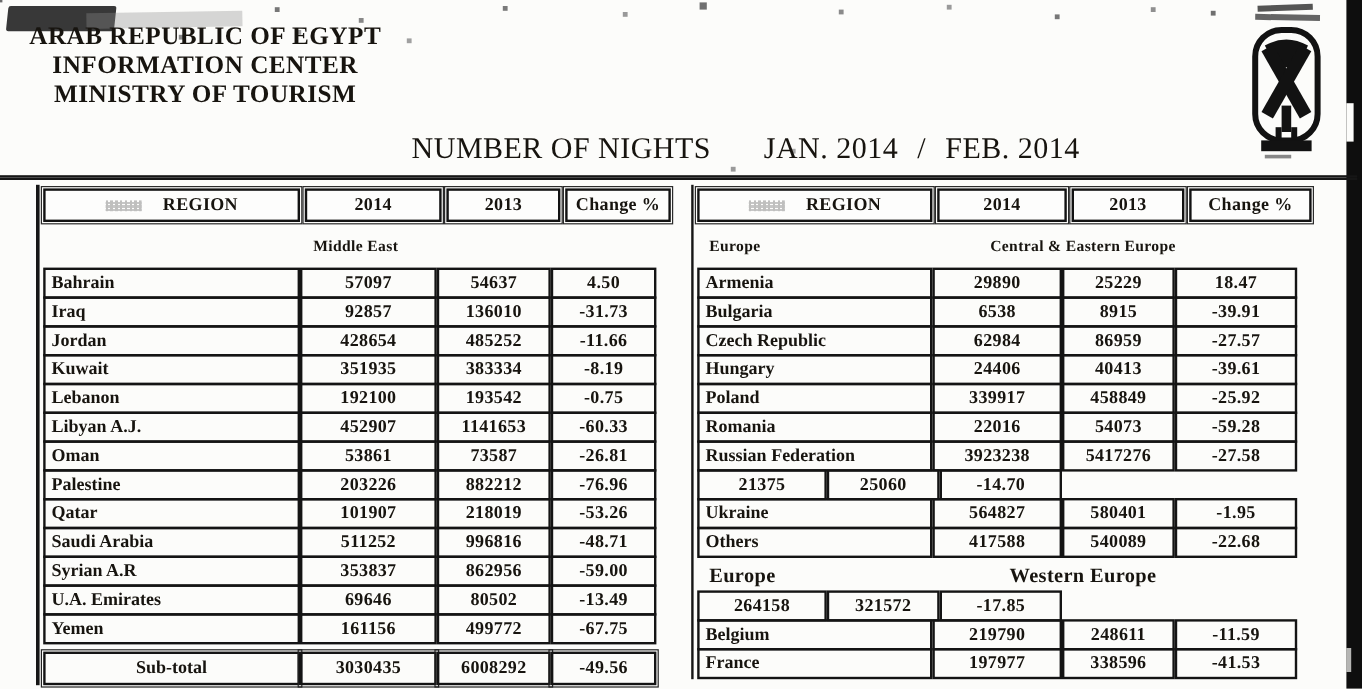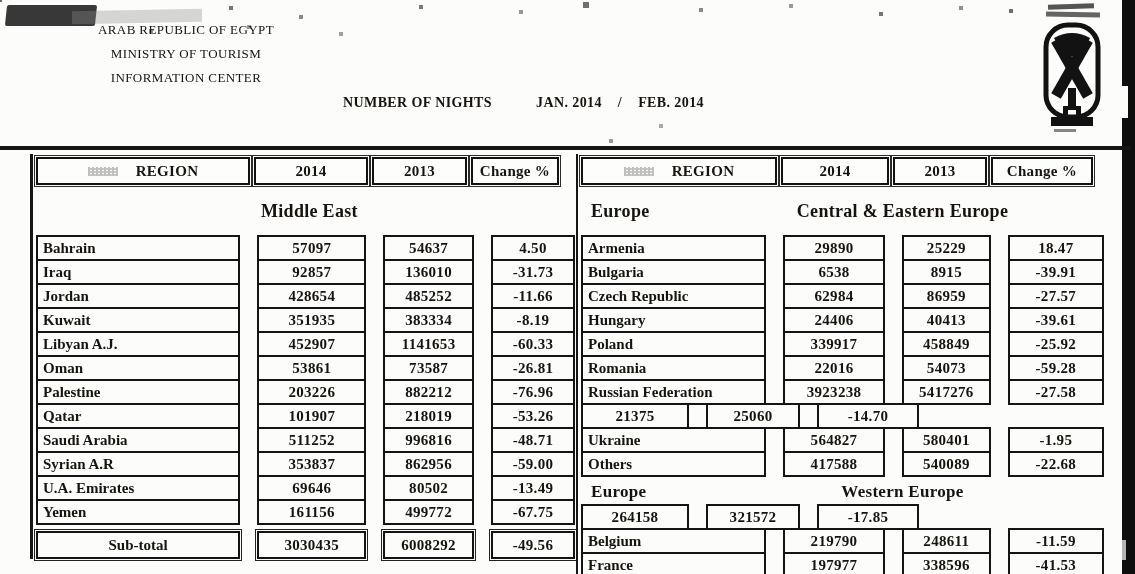--- a/index.html
+++ b/index.html
@@ -24,25 +24,25 @@
       1010px 10px 0 1px #6f6f6f, 248px 26px 0 1px #9c9c9c, 150px 30px 0 1px #8a8a8a,
       340px 33px 0 1px #a0a0a0, 610px 140px 0 1px #9a9a9a, 660px 125px 0 1px #a8a8a8; }
   .band-right { position:absolute; right:0; top:0; width:13px; height:574px; background:#0e0e0e; }
   .band-notch { position:absolute; right:7px; top:86px; width:6px; height:32px; background:#fcfcfa; }
   .band-notch2 { position:absolute; right:9px; top:540px; width:4px; height:20px; background:#fcfcfa; opacity:.7; }
   .logo-noise { position:absolute; left:1046px; top:3px; width:58px; height:16px; }
   .logo-noise .n1 { position:absolute; left:2px; top:1px; width:46px; height:5px; background:#2a2a2a; opacity:.8; transform:rotate(-2deg); }
   .logo-noise .n2 { position:absolute; left:0; top:9px; width:54px; height:5px; background:#333; opacity:.75; transform:rotate(1deg); }
 
   
-  .org-block { position:absolute; left:36px; top:18px; width:300px; text-align:center;
-    font-weight:normal; font-size:13px; line-height:24px; letter-spacing:.4px; }
+  .org-block { position:absolute; left:21px; top:18px; width:300px; text-align:center;
+    font-weight:bold; font-size:21px; line-height:24px; letter-spacing:.4px; }
   .logo { position:absolute; left:1042px; top:22px; width:62px; height:112px; }
 
-  .title-row { position:absolute; left:343px; top:95px; font-size:14px; font-weight:bold;
+  .title-row { position:absolute; left:343px; top:111px; font-size:25px; font-weight:normal;
     letter-spacing:.4px; white-space:nowrap; }
   .title-row .p1 { margin-left:44px; }
   .title-row .sep { margin:0 16px; }
 
   .top-rule { position:absolute; left:0; top:146px; width:1131px; height:4px;
     border-top:2px solid #161616; border-bottom:2px solid #161616; }
 
   
   .tbl { position:absolute; top:154px; border-left:3px solid #161616; padding:3px 0 0 3px; }
   .tbl-left  { left:30px;  width:545px; }
@@ -59,28 +59,28 @@
   .c-chg    { width:88px;  }
   .tbl-right .c-region { width:196px; }
   .tbl-right .c-y14    { width:108px; }
   .tbl-right .c-y13    { width:94px;  }
   .tbl-right .c-chg    { width:102px; }
 
   .noise-mark { display:inline-block; width:30px; height:9px; margin-right:18px; opacity:.55;
     background:repeating-linear-gradient(90deg,#8d8d8d 0 2px,transparent 2px 4px),
                repeating-linear-gradient(0deg,#9a9a9a 0 2px,transparent 2px 3px); }
 
-  .section-row { height:52px; display:flex; align-items:center; font-size:18px;
+  .section-row { height:40px; display:flex; align-items:center; font-size:13px;
     font-weight:bold; letter-spacing:.3px; }
   .section-center { padding-left:225px; }
   .section-group { width:120px; padding-left:10px; }
   .section-name { flex:1; text-align:center; }
   .section-row.second { height:29px; font-size:17px; }
 
-  .row { display:flex; gap:17px; margin-top:-2px;align-items:center; }
+  .row { display:flex; gap:0; margin-top:-2px;align-items:center; }
   .row:first-of-type { margin-top:2px; }
   .td { border:2px solid #141414; height:26px; display:flex; align-items:center;
     font-size:15px; font-weight:bold; background:transparent; }
   .td.name { padding-left:5px; }
   .td.num  { justify-content:center; letter-spacing:.3px; }
 
   .subtotal { margin-top:6px; }
   .subtotal .td { border-width:2px; outline:1px solid #222; outline-offset:1px; height:28px; }
   .subtotal .td.name { justify-content:center; padding-left:0; }
 </style>
@@ -93,22 +93,22 @@
 <div class="band-right"></div>
 <div class="band-notch"></div>
 <div class="band-notch2"></div>
 <div class="logo-noise">
   <div class="n1"></div>
     <div class="n2"></div>
 </div>
 
 <div class="org-block">
   <div>ARAB REPUBLIC OF EGYPT</div>
+  <div>INFORMATION CENTER</div>
   <div>MINISTRY OF TOURISM</div>
-  <div>INFORMATION CENTER</div>
 </div>
 
 <div class="logo">
   <svg width="62" height="112" viewBox="0 0 62 112" xmlns="http://www.w3.org/2000/svg">
     <rect x="4" y="3" width="52" height="92" rx="22" fill="none" stroke="#121212" stroke-width="5"></rect>
     <path d="M12 16 Q30 6 48 16 L40 34 L22 34 Z" fill="#121212"></path>
     <line x1="14" y1="18" x2="46" y2="74" stroke="#121212" stroke-width="11"></line>
     <line x1="46" y1="18" x2="14" y2="74" stroke="#121212" stroke-width="11"></line>
     <rect x="26" y="66" width="8" height="22" fill="#121212"></rect>
     <rect x="21" y="84" width="5" height="10" fill="#121212"></rect>
@@ -157,20 +157,26 @@
       <div class="td num c-chg">-11.66</div>
     </div>
 
     <div class="row">
       <div class="td name c-region">Kuwait</div>
       <div class="td num c-y14">351935</div>
       <div class="td num c-y13">383334</div>
       <div class="td num c-chg">-8.19</div>
     </div>
 
+    <div class="row">
+      <div class="td name c-region">Lebanon</div>
+      <div class="td num c-y14">192100</div>
+      <div class="td num c-y13">193542</div>
+      <div class="td num c-chg">-0.75</div>
+    </div>
 
     <div class="row">
       <div class="td name c-region">Libyan A.J.</div>
       <div class="td num c-y14">452907</div>
       <div class="td num c-y13">1141653</div>
       <div class="td num c-chg">-60.33</div>
     </div>
 
     <div class="row">
       <div class="td name c-region">Oman</div>

